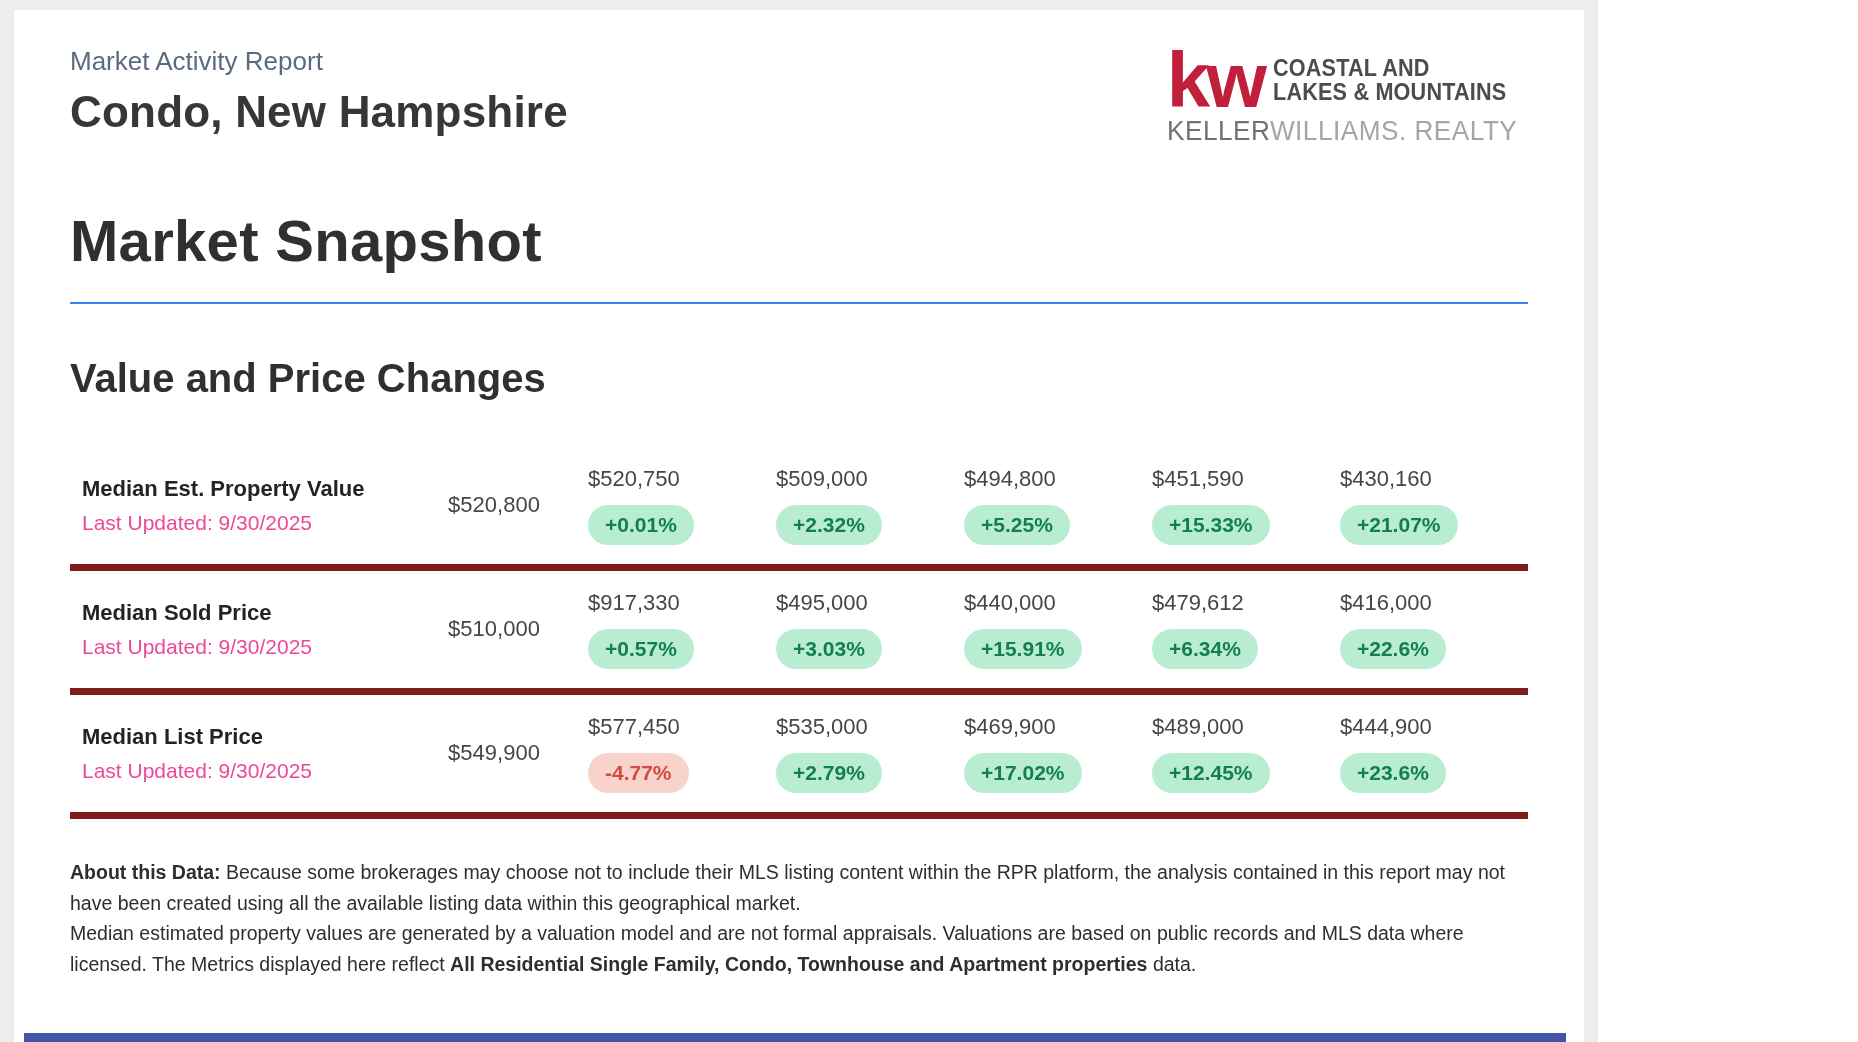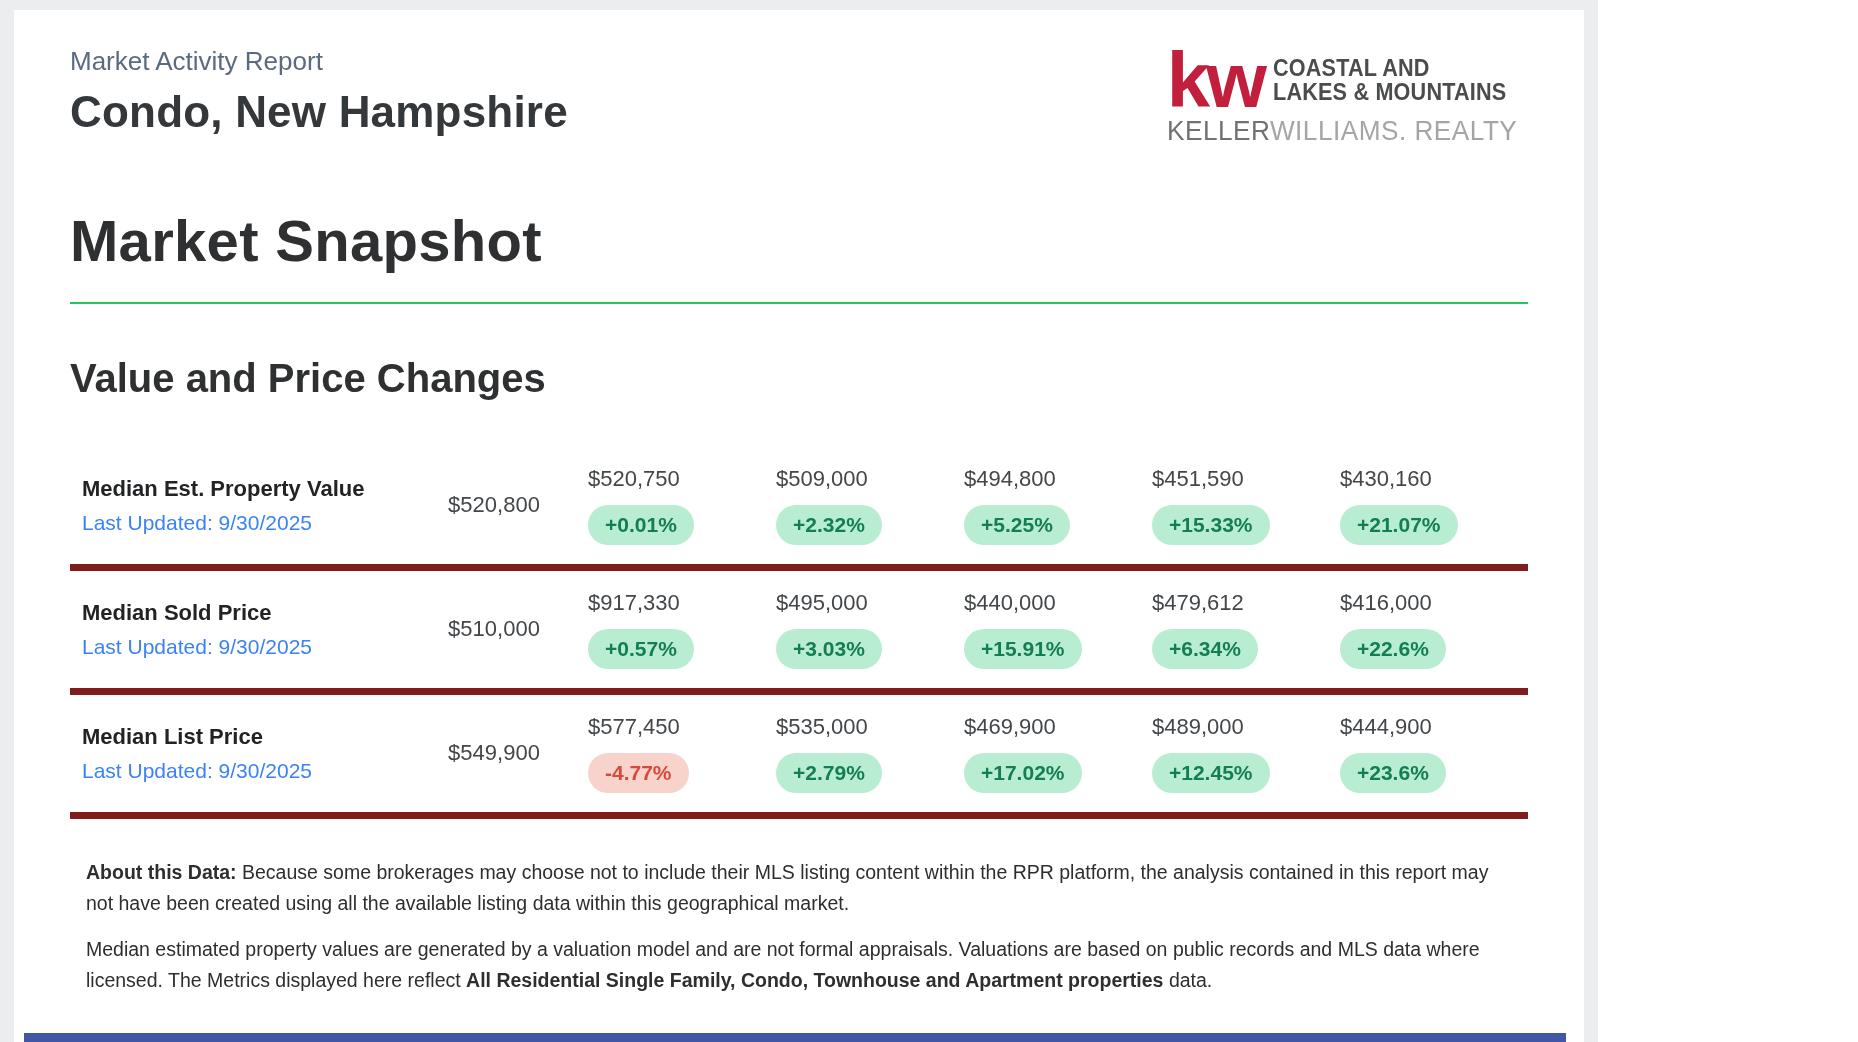--- a/index.html
+++ b/index.html
@@ -20,42 +20,42 @@
   .kw-mark { font-size:78px; line-height:.78; font-weight:700; color:#c11f3b; letter-spacing:-4px; }
   .brokerage { font-size:23px; font-weight:700; color:#4a4c4e; line-height:1.08; letter-spacing:.2px;
                transform:scaleX(.94); transform-origin:left bottom; }
   .logo-bottom { margin-top:5px; font-size:27px; letter-spacing:.5px; white-space:nowrap;
                  transform:scaleX(.97); transform-origin:left top; }
   .kw-bold { color:#6f7173; }
   .kw-light { color:#a3a5a7; }
 
   
   .snapshot { margin:60px 0 0; font-size:58px; font-weight:700; color:#2e3032;
-              padding-bottom:28px; border-bottom:2px solid #22c55e; letter-spacing:.3px; }
+              padding-bottom:28px; border-bottom:2px solid #3b82f6; letter-spacing:.3px; }
   .section { margin:52px 0 0; font-size:40px; font-weight:700; color:#2e3032; }
 
   
   .table { margin-top:46px; }
   .trow { display:grid; grid-template-columns:330px repeat(6, 1fr); }
   .thead { background:#f3f5f8; height:58px; align-items:center; }
   .th { text-align:center; font-size:24px; font-weight:700; color:#2b2d2f; }
   .tdata { padding:19px 0; border-bottom:7px solid #7f1d1d; align-items:center; }
   .cell.label-col { padding-left:12px; }
   .rlabel { font-size:22px; font-weight:700; color:#212325; }
-  .rsub { margin-top:9px; font-size:21px; color:#3b82f6; }
+  .rsub { margin-top:9px; font-size:21px; color:#ec4899; }
   .cell.center { text-align:center; }
   .val { font-size:22px; color:#43474a; }
   .cell.change { display:flex; flex-direction:column; align-items:flex-start; }
   .pill { margin-top:13px; padding:8px 17px; border-radius:22px; font-size:21px; font-weight:700; }
   .pill.pos { background:#b9edd2; color:#147e53; }
   .pill.neg { background:#f7d3cb; color:#d54a3b; }
 
   
   .footer { margin-top:38px; font-size:19.5px; line-height:1.58; color:#2c2e30; }
-  .footer p { margin:16px; }
+  .footer p { margin:0; }
   .b { font-weight:700; }
 
   
   .footer-bar { position:absolute; left:24px; right:32px; bottom:0; height:9px; background:#4156a5; }
 </style>
 </head>
 <body>
 
 <div class="page">
   <div class="card">

